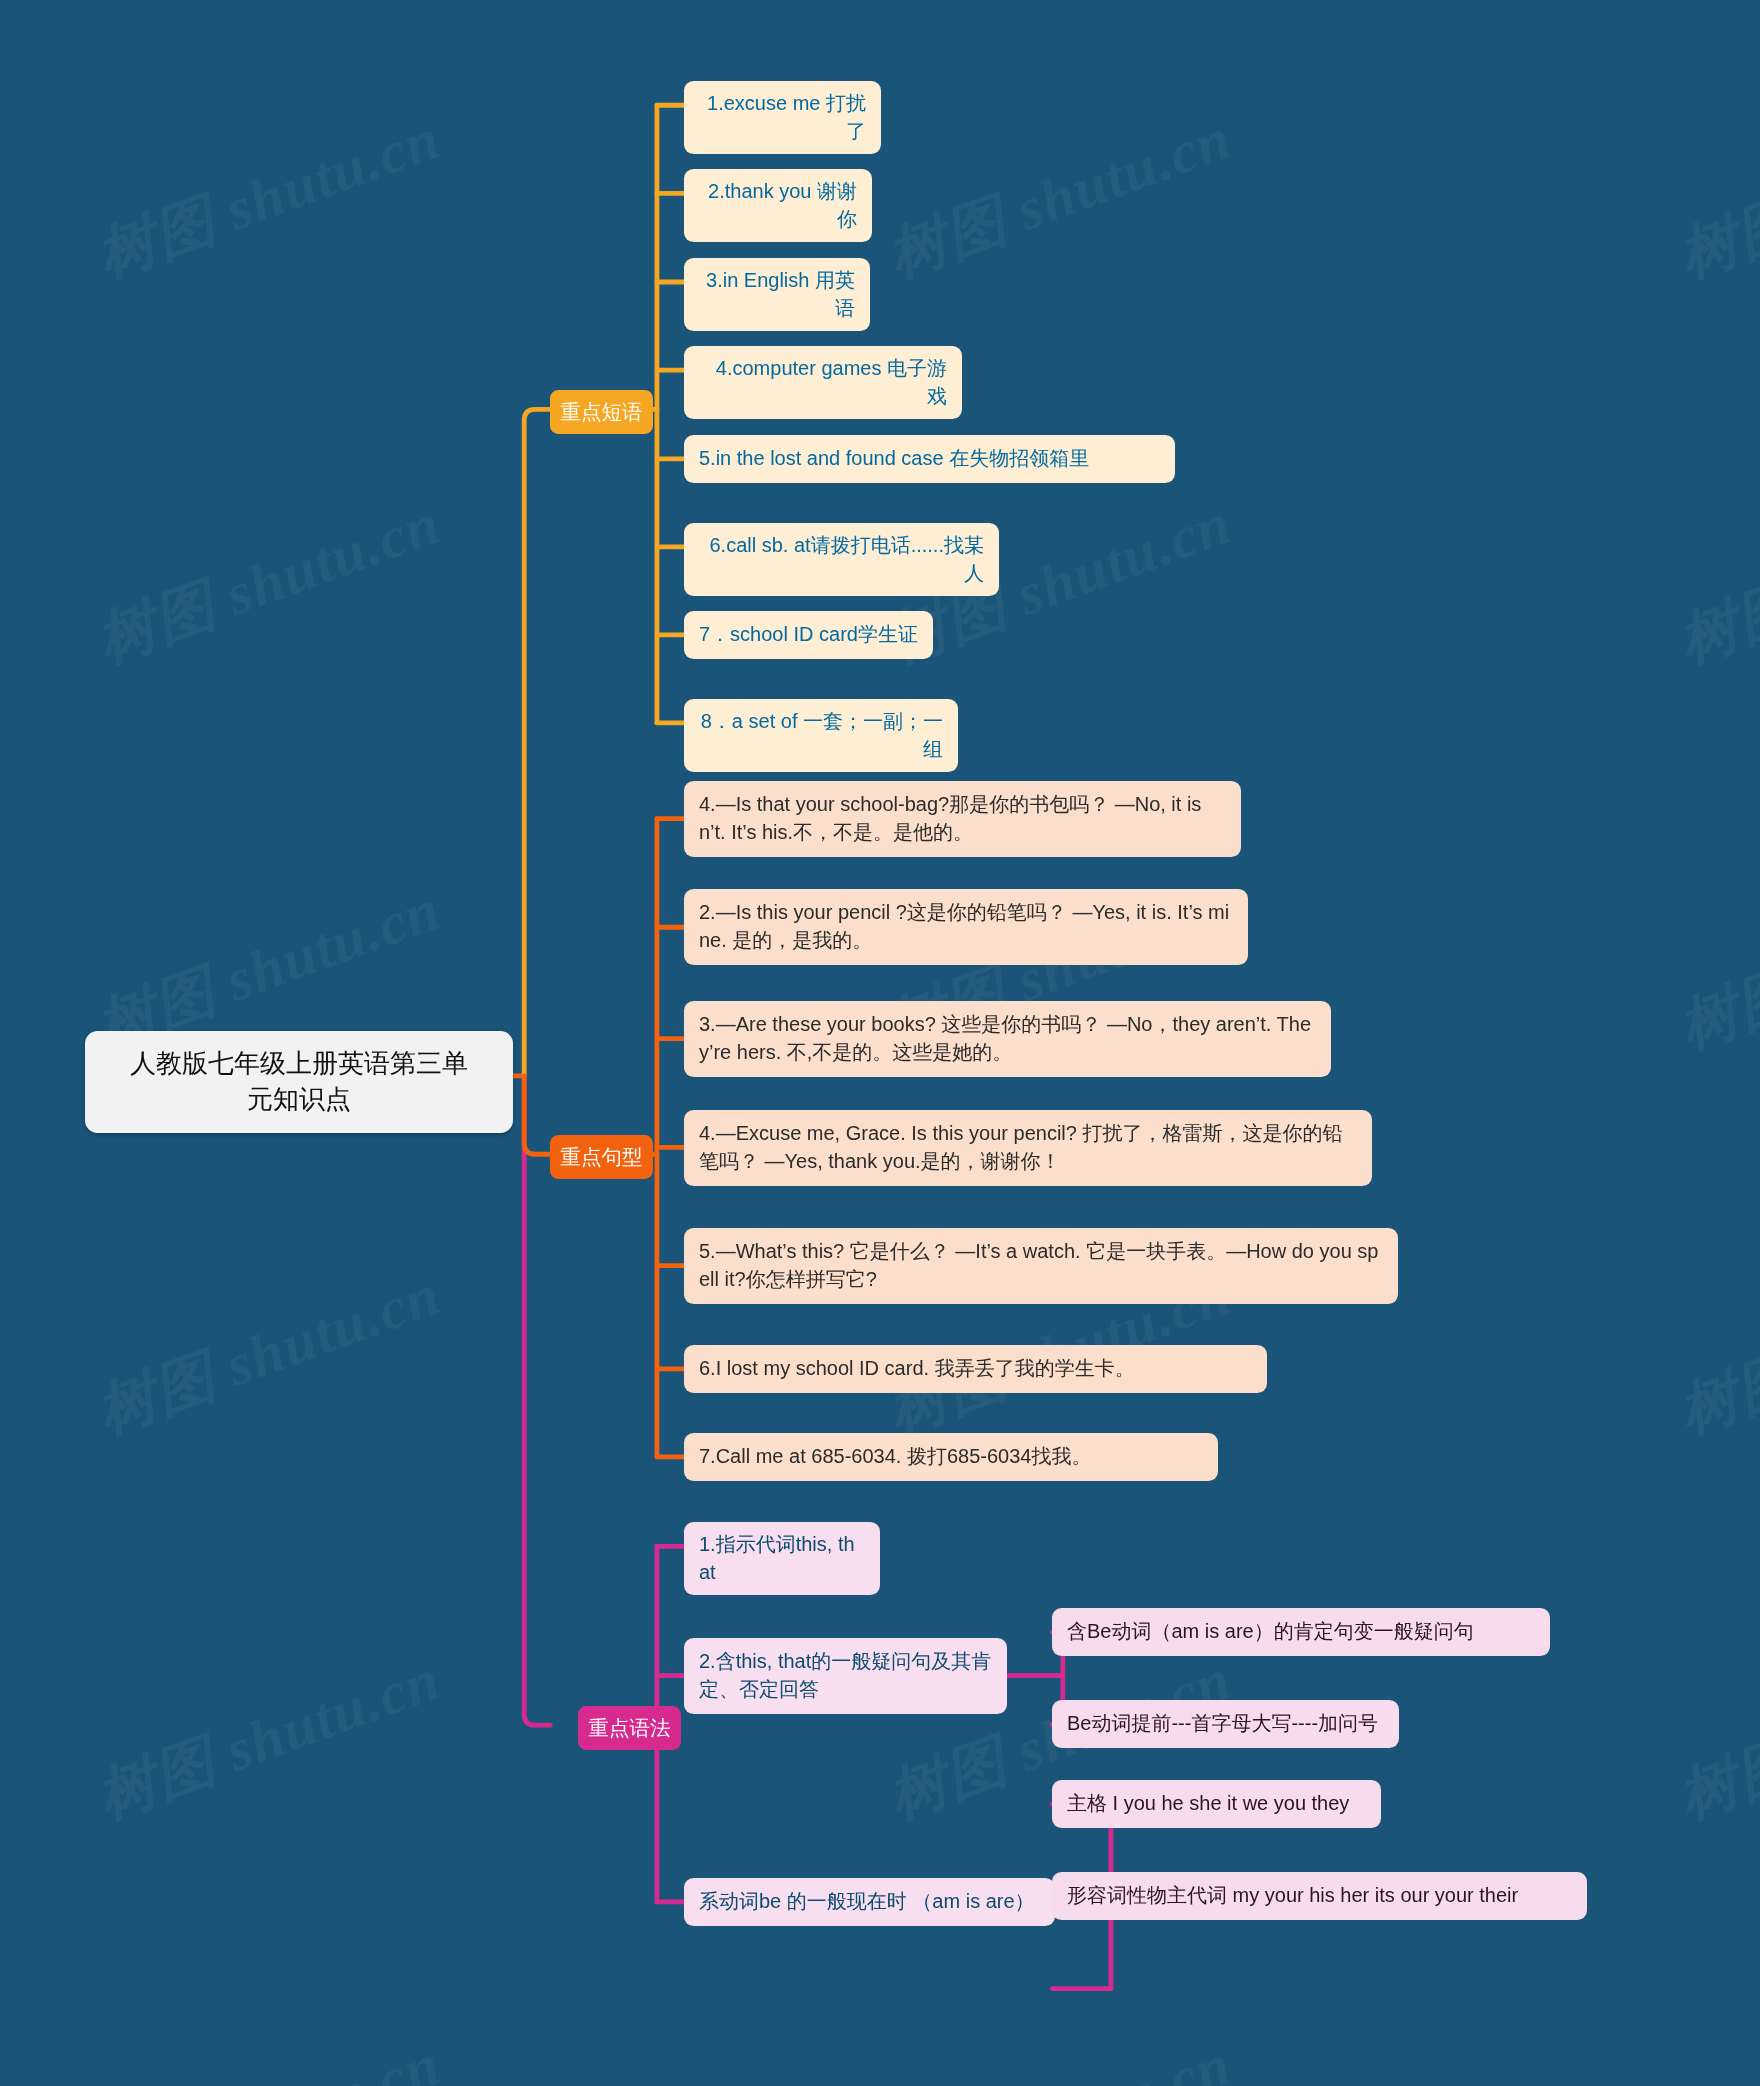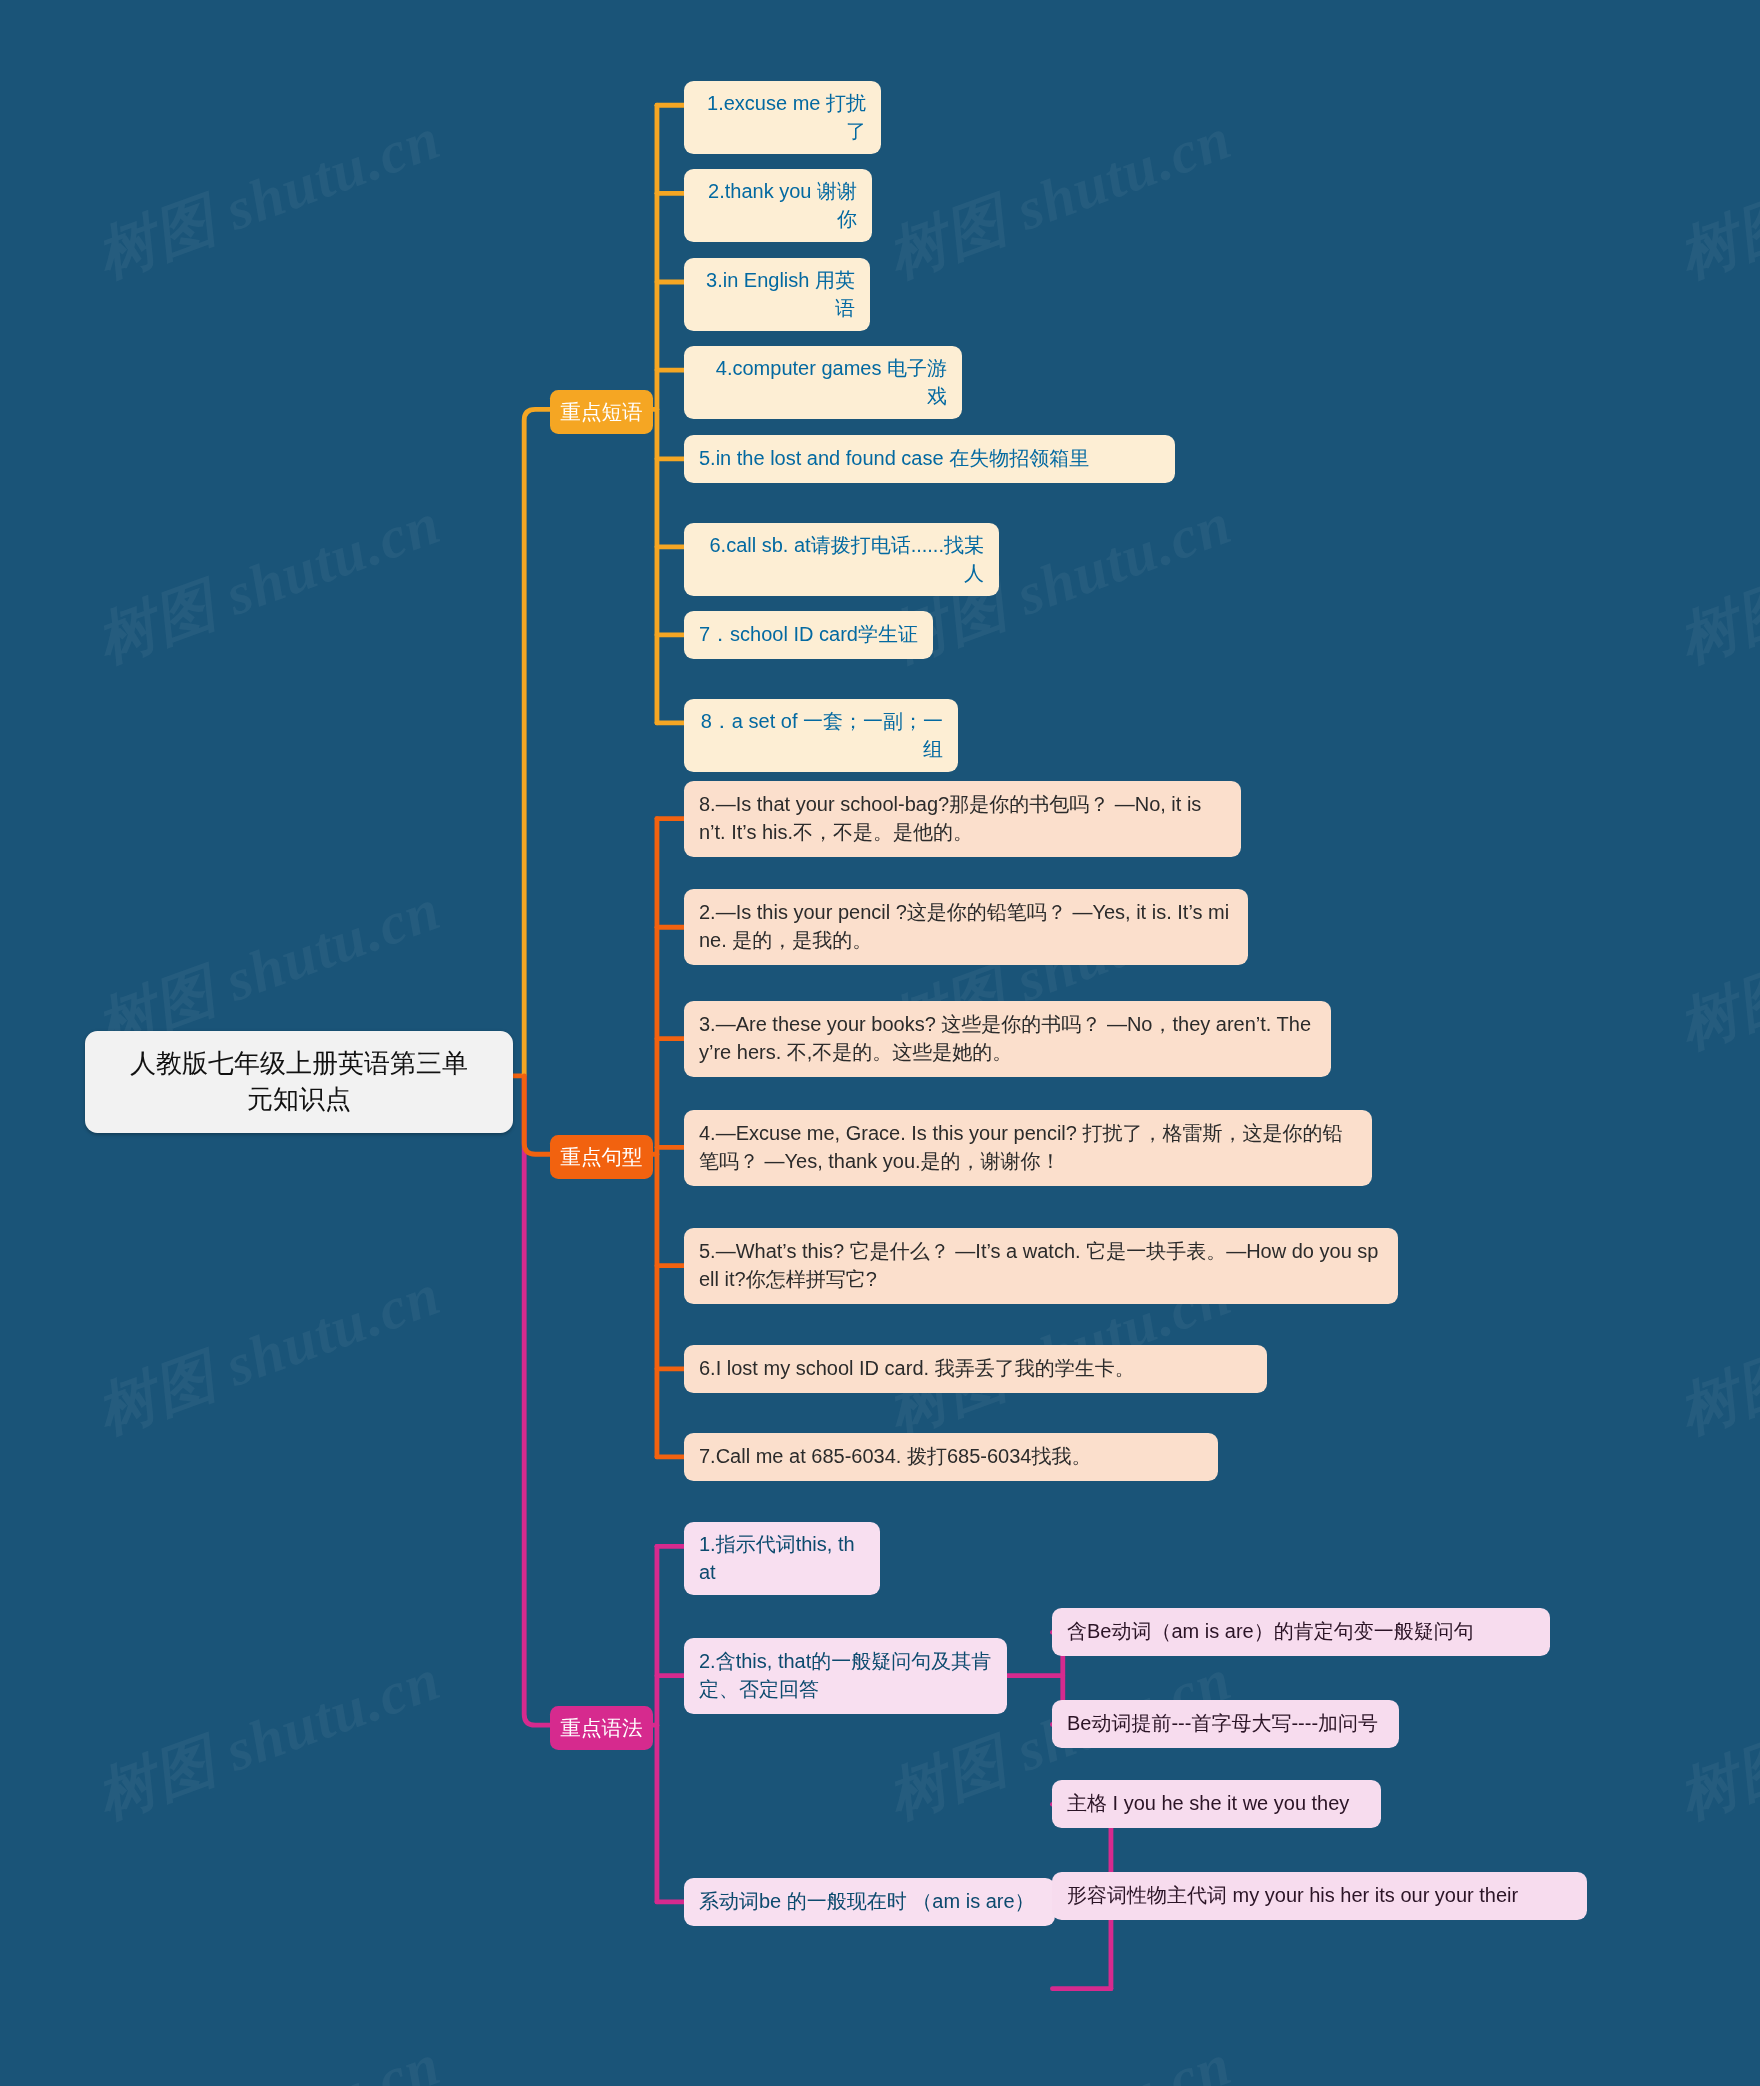--- a/index.html
+++ b/index.html
@@ -55,21 +55,21 @@
     color: #ffffff;
     font-size: 20.6px;
     font-weight: 400;
     border-radius: 8.3px;
     padding: 7.6px 13.8px;
     justify-content: center;
     white-space: nowrap;
   }
   .branch.b-phrase  { background: #f5a623; }
   .branch.b-sent    { background: #f2620f; }
-  .branch.b-gram    { background: #d62a8e; }
+  .branch.b-gram    { background: #d62a8e; margin-left: 28px; }
 
   
   .leaf-phrase {
     background: #fdeed4; color: #0369a1; font-size: 20px; text-align: right;
   }
   .leaf-sent {
     background: #fbdfcc; color: #2b2b2b; font-size: 20px;
   }
   .leaf-gram {
     background: #f8dff0; color: #0c4a6e; font-size: 20px;
@@ -154,21 +154,21 @@
     <div class="node branch b-sent" style="left: 550px; top: 1135px; width: 103px; min-height: 39px; background: rgb(242, 98, 15);">重点句型</div>
     <div class="node branch b-gram" style="left: 550px; top: 1706px; width: 103px; min-height: 39px; background: rgb(214, 42, 142);">重点语法</div>
     <div class="node leaf-phrase" style="left: 684px; top: 81px; width: 197px; min-height: 48px;">1.excuse me 打扰了</div>
     <div class="node leaf-phrase" style="left: 684px; top: 169px; width: 188px; min-height: 48px;">2.thank you 谢谢你</div>
     <div class="node leaf-phrase" style="left: 684px; top: 258px; width: 186px; min-height: 48px;">3.in English 用英语</div>
     <div class="node leaf-phrase" style="left: 684px; top: 346px; width: 278px; min-height: 48px;">4.computer games 电子游戏</div>
     <div class="node leaf-phrase" style="left: 684px; top: 435px; width: 491px; min-height: 48px;">5.in the lost and found case 在失物招领箱里</div>
     <div class="node leaf-phrase" style="left: 684px; top: 523px; width: 315px; min-height: 48px;">6.call sb. at请拨打电话......找某人</div>
     <div class="node leaf-phrase" style="left: 684px; top: 611px; width: 249px; min-height: 48px;">7．school ID card学生证</div>
     <div class="node leaf-phrase" style="left: 684px; top: 699px; width: 274px; min-height: 48px;">8．a set of 一套；一副；一组</div>
-    <div class="node leaf-sent" style="left: 684px; top: 781px; width: 557px; min-height: 76px;">8.—Is that your school-bag?那是你的书包吗？ —No, it isn’t. It’s his.不，不是。是他的。</div>
+    <div class="node leaf-sent" style="left: 684px; top: 781px; width: 557px; min-height: 76px;">4.—Is that your school-bag?那是你的书包吗？ —No, it isn’t. It’s his.不，不是。是他的。</div>
     <div class="node leaf-sent" style="left: 684px; top: 889px; width: 564px; min-height: 76px;">2.—Is this your pencil ?这是你的铅笔吗？ —Yes, it is. It’s mine. 是的，是我的。</div>
     <div class="node leaf-sent" style="left: 684px; top: 1001px; width: 647px; min-height: 76px;">3.—Are these your books? 这些是你的书吗？ —No，they aren’t. They’re hers. 不,不是的。这些是她的。</div>
     <div class="node leaf-sent" style="left: 684px; top: 1110px; width: 688px; min-height: 76px;">4.—Excuse me, Grace. Is this your pencil? 打扰了，格雷斯，这是你的铅笔吗？ —Yes, thank you.是的，谢谢你！</div>
     <div class="node leaf-sent" style="left: 684px; top: 1228px; width: 714px; min-height: 76px;">5.—What’s this? 它是什么？ —It’s a watch. 它是一块手表。—How do you spell it?你怎样拼写它?</div>
     <div class="node leaf-sent" style="left: 684px; top: 1345px; width: 583px; min-height: 48px;">6.I lost my school ID card. 我弄丢了我的学生卡。</div>
     <div class="node leaf-sent" style="left: 684px; top: 1433px; width: 534px; min-height: 48px;">7.Call me at 685-6034. 拨打685-6034找我。</div>
     <div class="node leaf-gram" style="left: 684px; top: 1522px; width: 196px; min-height: 48px;">1.指示代词this, that</div>
     <div class="node leaf-gram" style="left: 684px; top: 1638px; width: 323px; min-height: 76px;">2.含this, that的一般疑问句及其肯定、否定回答</div>
     <div class="node leaf-gram" style="left: 684px; top: 1878px; width: 371px; min-height: 48px;">系动词be 的一般现在时 （am is are）</div>
     <div class="node leaf-gram2" style="left: 1052px; top: 1608px; width: 498px; min-height: 48px;">含Be动词（am is are）的肯定句变一般疑问句</div>

